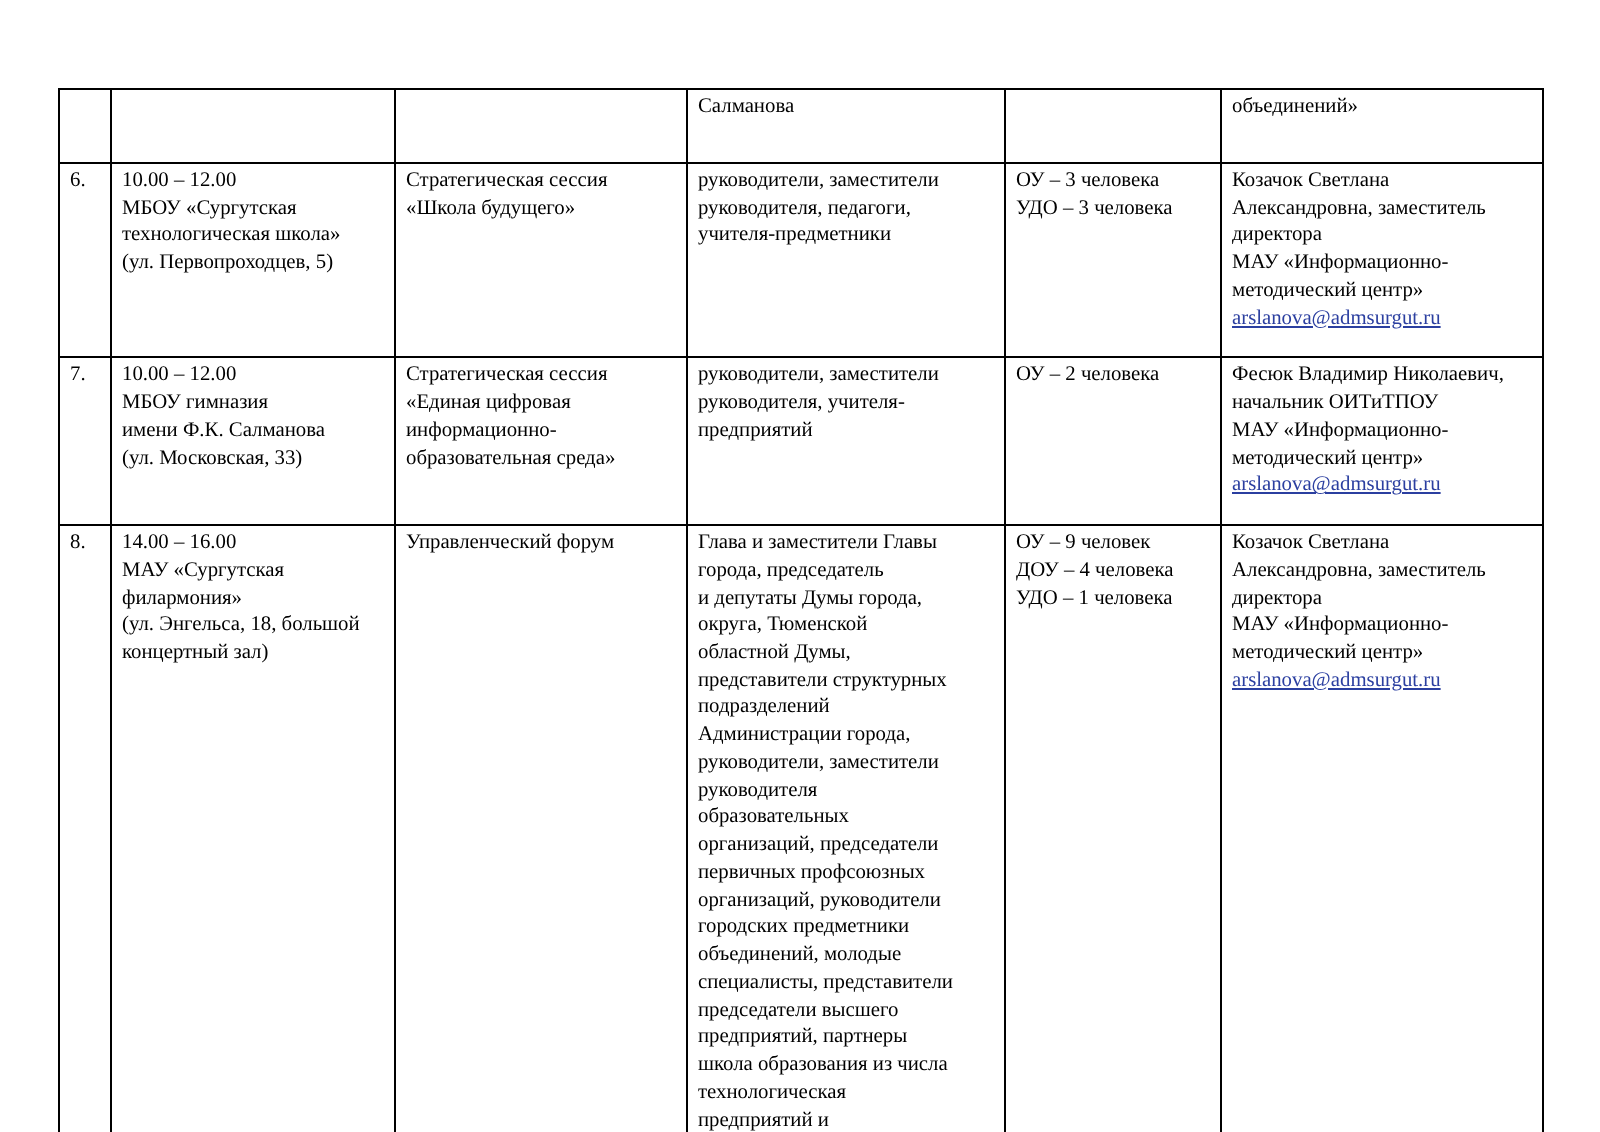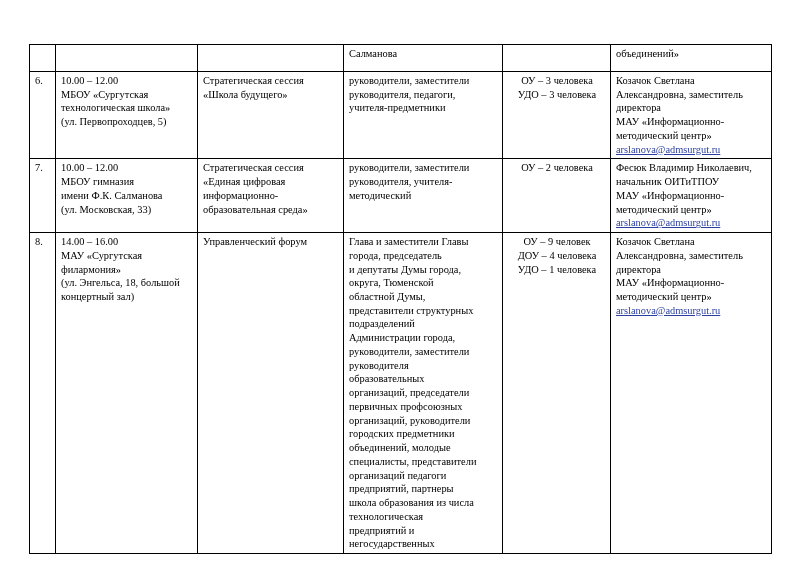--- a/index.html
+++ b/index.html
@@ -26,34 +26,34 @@
     top: 44px;
     width: 742px;
     border-collapse: collapse;
     table-layout: fixed;
     font-size: 10.4px;
     line-height: 1.32;
   }
   .doc-table td {
     border: 1px solid #000000;
     vertical-align: top;
-    padding: 2px 4px 2px 5px;
+    padding: 2px 4px 12px 5px;
     word-wrap: break-word;
     overflow-wrap: break-word;
   }
   
   col.c-num   { width: 26px; }
   col.c-place { width: 142px; }
   col.c-event { width: 146px; }
   col.c-part  { width: 159px; }
   col.c-count { width: 108px; }
   col.c-resp  { width: 161px; }
 
   .cell-num      { text-align: left; padding-left: 4px; }
-  .cell-count    { text-align: center; }
+  .cell-count    { text-align: left; }
   .cell-event    { text-align: justify; }
   .cont-row td   { height: 22px; }
 
   .email {
     color: #2b3fa0;
     text-decoration: underline;
     display: inline-block;
   }
   .line { display: block; }
 </style>
@@ -121,21 +121,21 @@
           </td>
         <td class="cell-event">
             <span class="line">Стратегическая сессия</span>
             <span class="line">«Единая цифровая</span>
             <span class="line">информационно-</span>
             <span class="line">образовательная среда»</span>
           </td>
         <td>
             <span class="line">руководители, заместители</span>
             <span class="line">руководителя, учителя-</span>
-            <span class="line">методический</span>
+            <span class="line">предприятий</span>
           </td>
         <td class="cell-count">
             <span class="line">ОУ – 2 человека</span>
           </td>
         <td>
             <span class="line">Фесюк Владимир Николаевич,</span>
             <span class="line">начальник ОИТиТПОУ</span>
             <span class="line">МАУ «Информационно-</span>
             <span class="line">методический центр»</span>
             <span class="line email">arslanova@admsurgut.ru</span>
@@ -165,21 +165,21 @@
             <span class="line">Администрации города,</span>
             <span class="line">руководители, заместители</span>
             <span class="line">руководителя</span>
             <span class="line">образовательных</span>
             <span class="line">организаций, председатели</span>
             <span class="line">первичных профсоюзных</span>
             <span class="line">организаций, руководители</span>
             <span class="line">городских предметники</span>
             <span class="line">объединений, молодые</span>
             <span class="line">специалисты, представители</span>
-            <span class="line">организаций педагоги</span>
+            <span class="line">председатели высшего</span>
             <span class="line">предприятий, партнеры</span>
             <span class="line">школа образования из числа</span>
             <span class="line">технологическая</span>
             <span class="line">предприятий и</span>
             <span class="line">негосударственных</span>
           </td>
         <td class="cell-count">
             <span class="line">ОУ – 9 человек</span>
             <span class="line">ДОУ – 4 человека</span>
             <span class="line">УДО – 1 человека</span>

